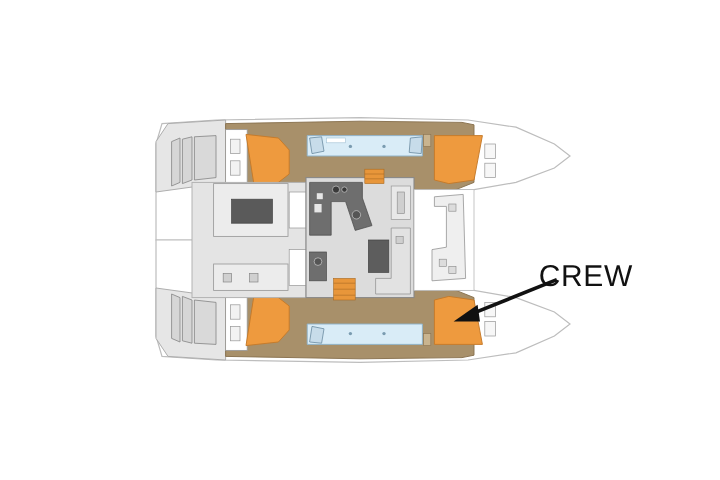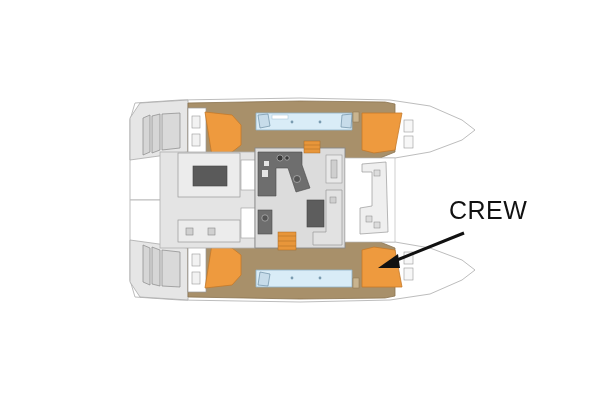--- a/index.html
+++ b/index.html
@@ -1,18 +1,18 @@
 <!DOCTYPE html>
 <html><head>
 <meta charset="utf-8">
 <style>
   html, body { margin:0; padding:0; background:#ffffff; }
   body { width:600px; height:400px; position:relative; overflow:hidden; font-family:"Liberation Sans", sans-serif; }
   #plan { position:absolute; left:0; top:0; width:600px; height:400px; }
-  .label-crew { position:absolute; left:449px; top:196px; font-size:25px; color:#111; letter-spacing:0.5px; font-family:"Liberation Sans", sans-serif; }
+  .label-crew { position:absolute; left:449px; top:216px; font-size:25px; color:#111; letter-spacing:0.5px; font-family:"Liberation Sans", sans-serif; }
 </style>
 </head>
 <body>
 
 <svg id="plan" viewBox="0 0 600 400" xmlns="http://www.w3.org/2000/svg">
 
   <g>
     <path d="M130 120 L135 103 L180 100 L300 98 L390 100 L430 106 L462 120 L475 130 L462 140 L430 152 L395 158 L380 158 L380 200 L130 200 Z" fill="#ffffff" stroke="#bdbdbd" stroke-width="1"></path>
 
     <path d="M130 118 L140 103 L188 100 L188 152 L130 160 Z" fill="#e6e6e6" stroke="#aaaaaa" stroke-width="0.8"></path>

